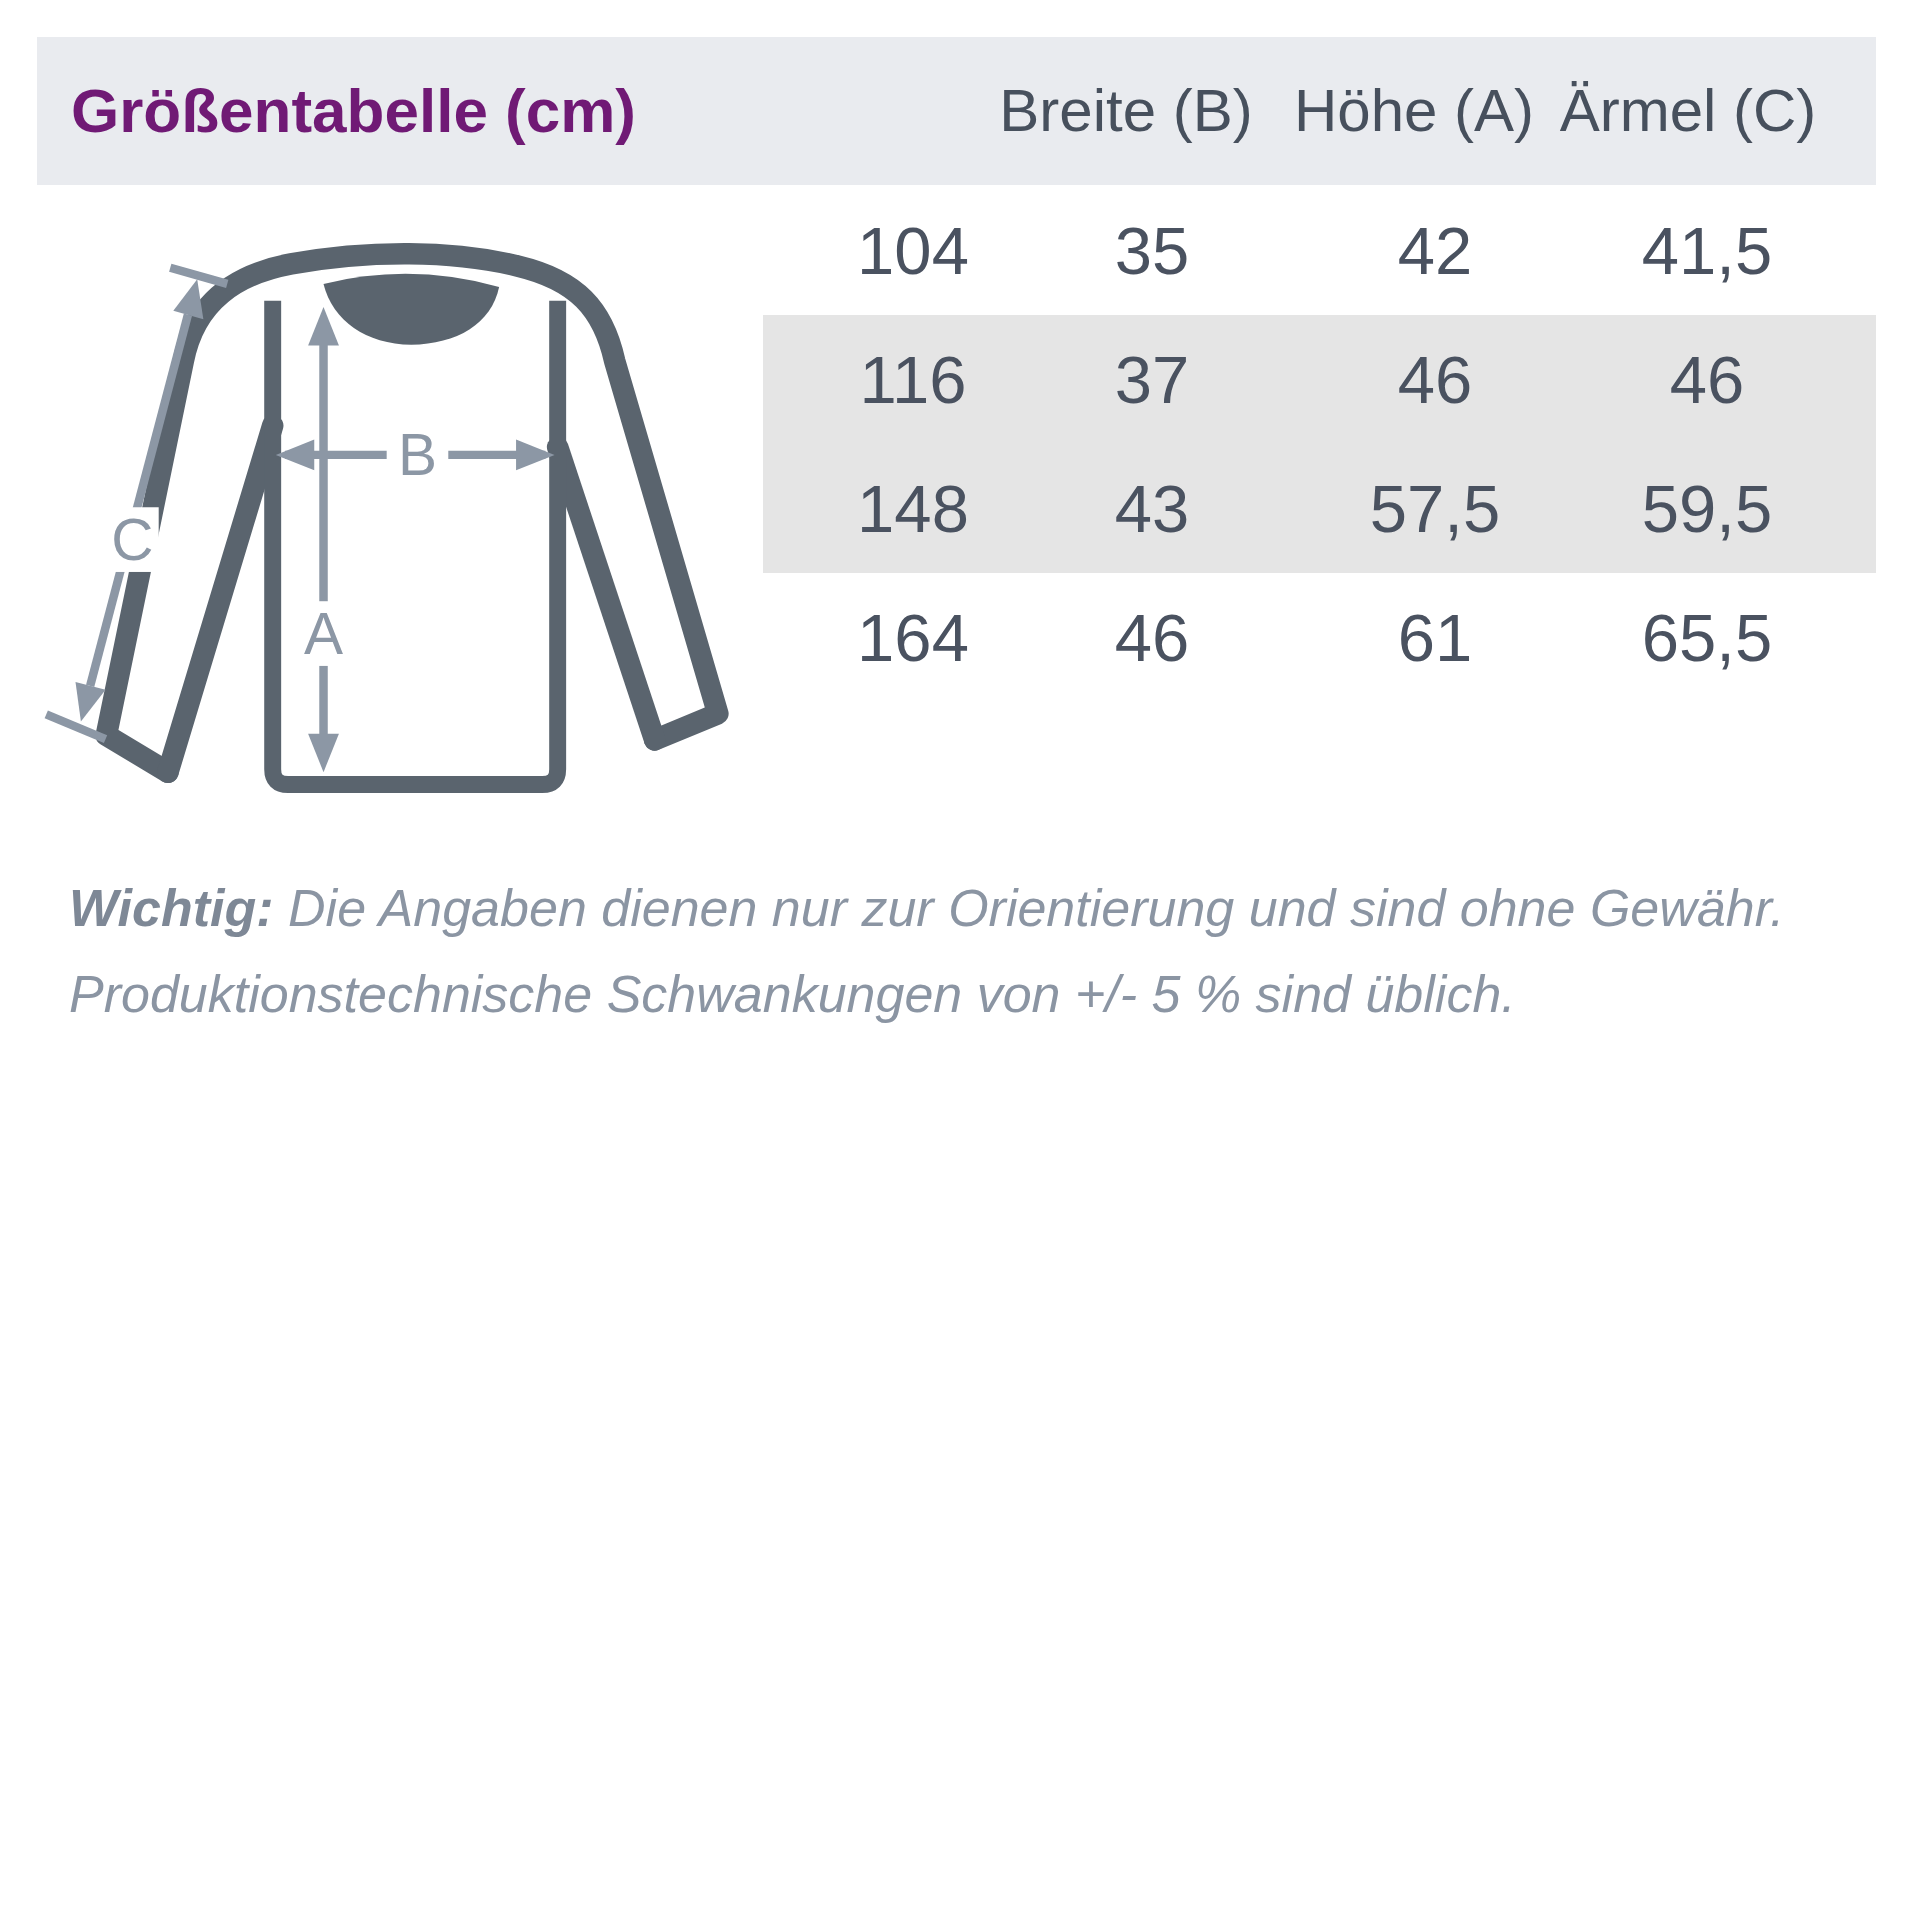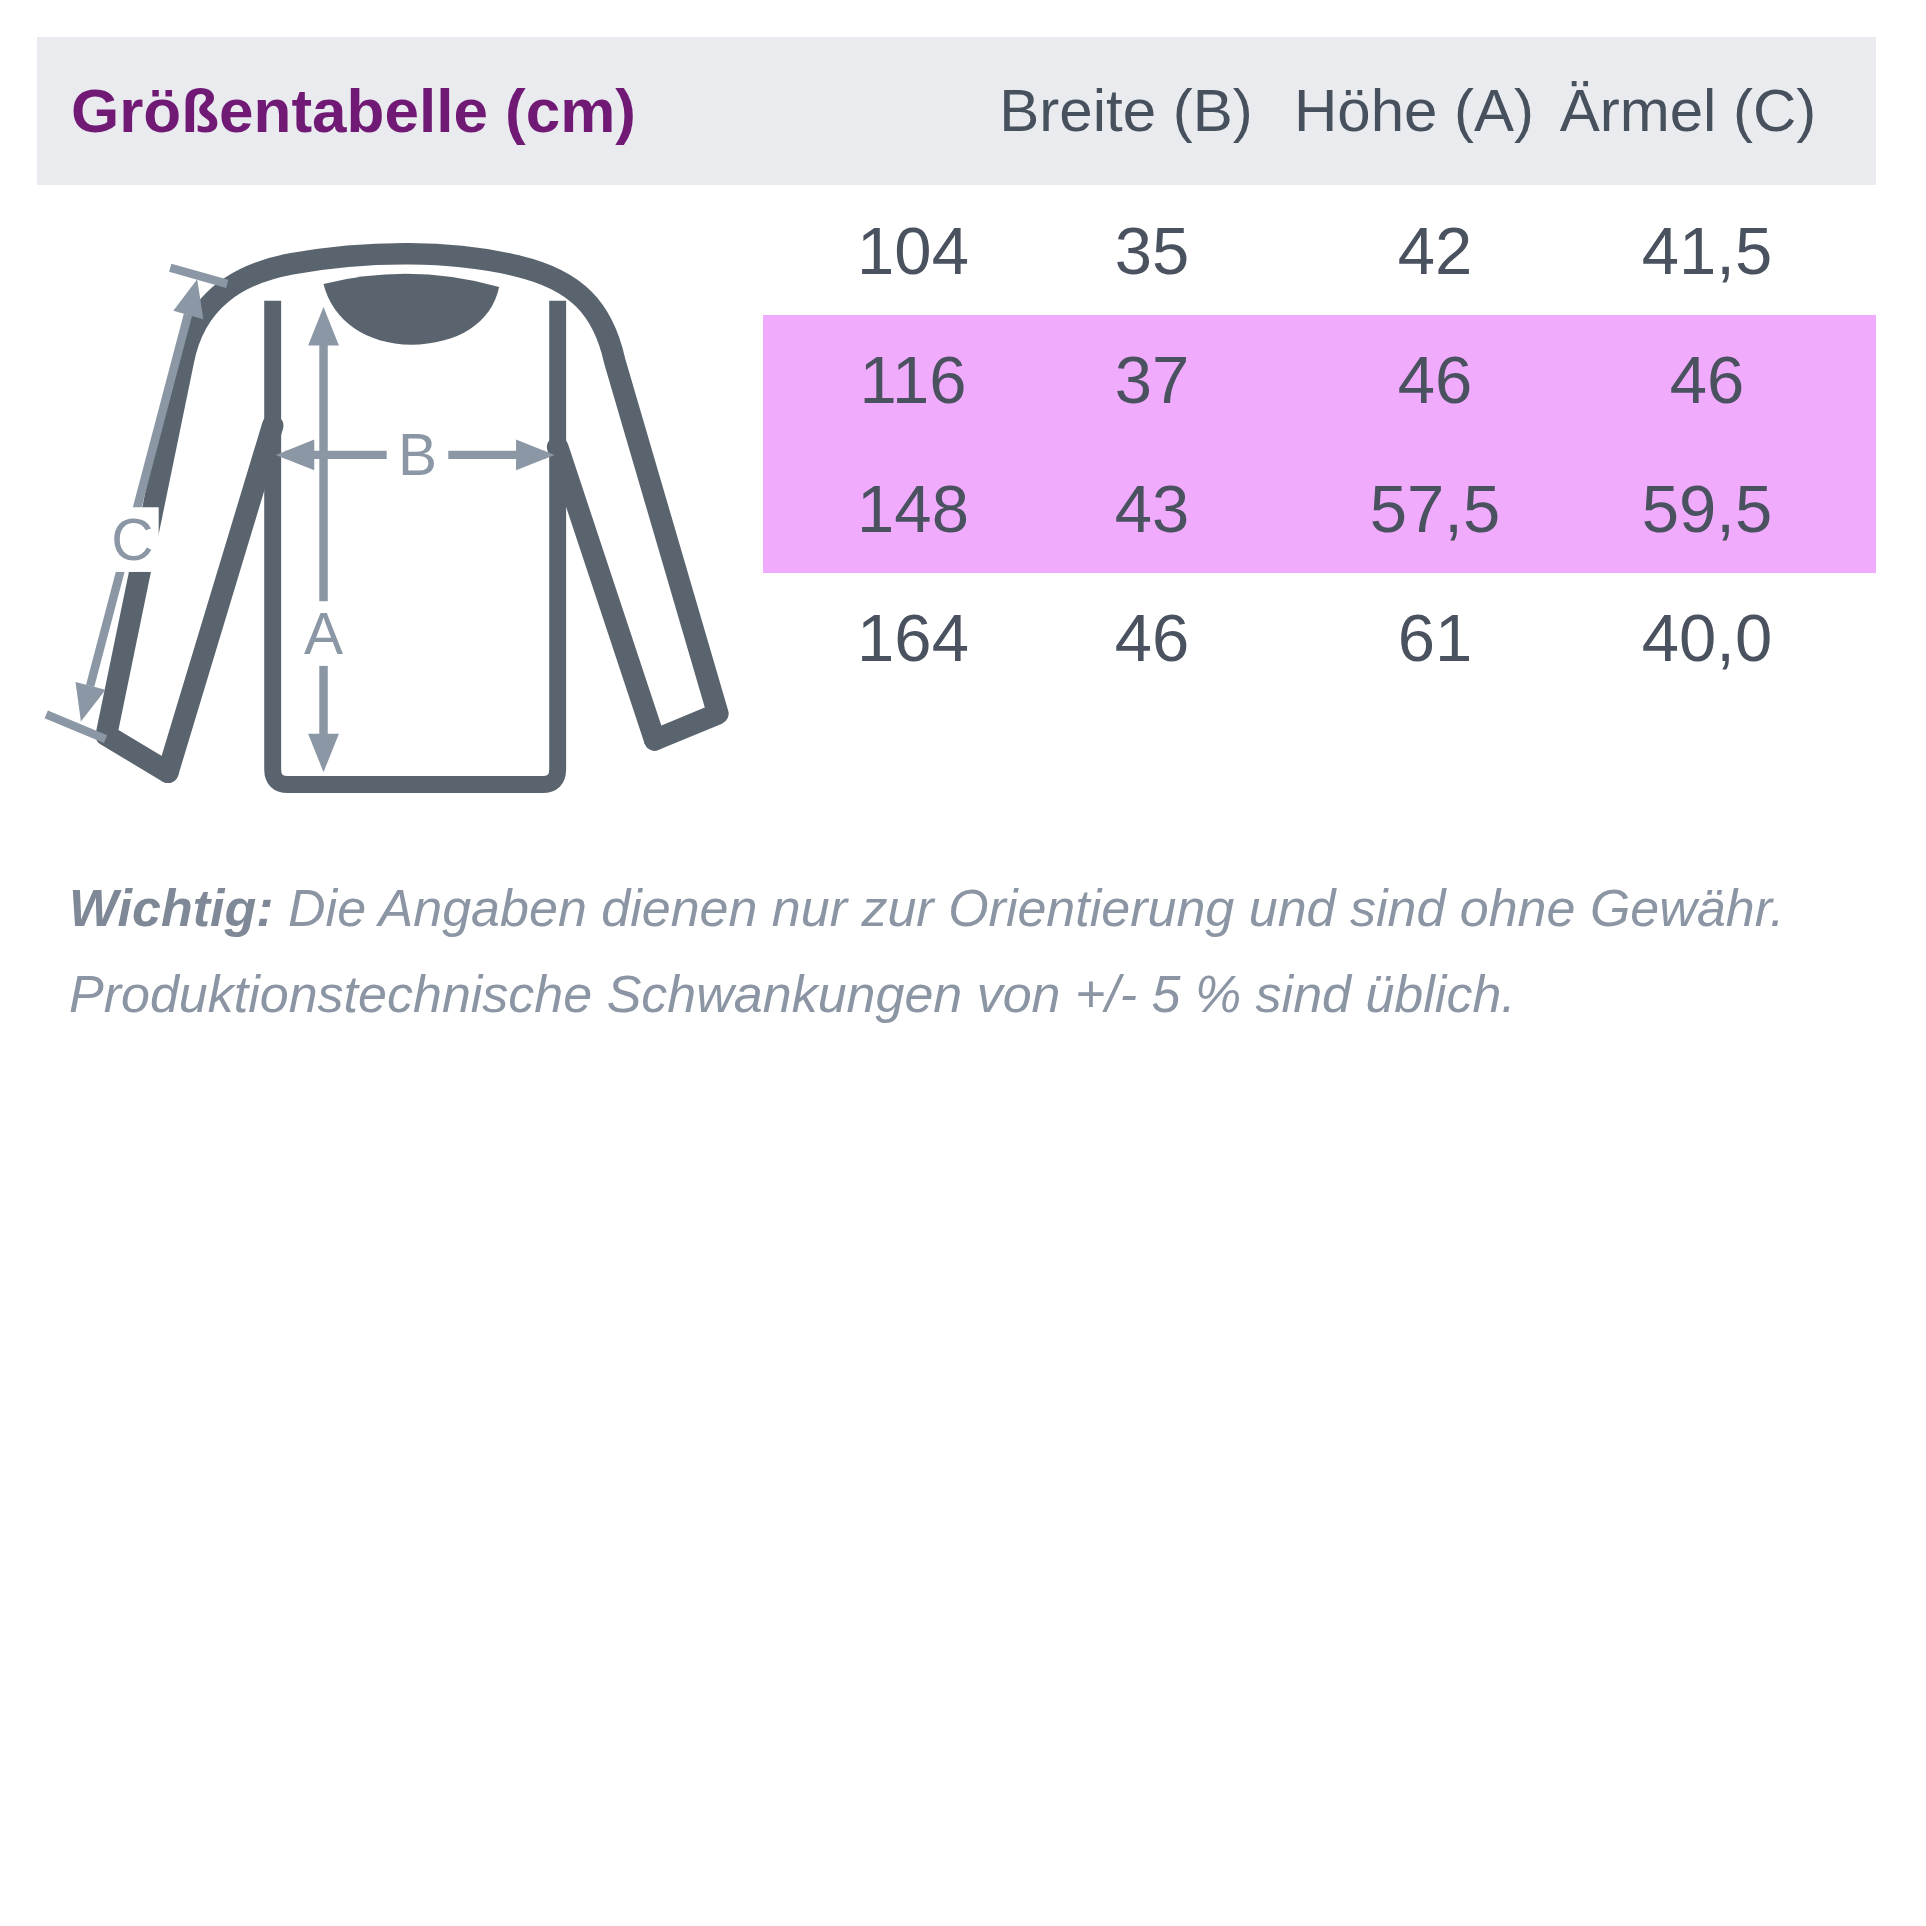--- a/index.html
+++ b/index.html
@@ -24,21 +24,21 @@
     position:absolute; top:0; height:148px; line-height:148px;
     transform:translateX(-50%);
     font-size:60px; font-weight:normal; color:#47505d; white-space:nowrap;
   }
   .col-head.c1 { left:1089px; }
   .col-head.c2 { left:1377px; }
   .col-head.c3 { left:1651px; }
   
   .rows-region { position:absolute; left:763px; top:186px; width:1113px; }
   .t-row { position:relative; width:100%; height:129px; background:#ffffff; }
-  .t-row.striped { background:#f0abfc; }
+  .t-row.striped { background:#e5e5e5; }
   .t-cell {
     position:absolute; top:0; height:129px; line-height:129px;
     transform:translateX(-50%);
     font-size:67px; color:#4a5260; white-space:nowrap;
   }
   .t-cell.size   { left:150px; }
   .t-cell.breite { left:389px; }
   .t-cell.hoehe  { left:672px; }
   .t-cell.aermel { left:944px; }
   
@@ -78,21 +78,21 @@
       <div class="t-row striped">
         <span class="t-cell size">148</span>
         <span class="t-cell breite">43</span>
         <span class="t-cell hoehe">57,5</span>
         <span class="t-cell aermel">59,5</span>
       </div>
       <div class="t-row">
         <span class="t-cell size">164</span>
         <span class="t-cell breite">46</span>
         <span class="t-cell hoehe">61</span>
-        <span class="t-cell aermel">40,0</span>
+        <span class="t-cell aermel">65,5</span>
       </div>
     </div>
 
   <svg class="diagram" viewBox="0 0 940 840" xmlns="http://www.w3.org/2000/svg">
 
     <g stroke="#5a646e" stroke-width="28" fill="none" stroke-linejoin="round" stroke-linecap="round">
 
       <path d="M 170 752 L 90 704 L 190 218
                C 205 140 260 105 330 92
                C 430 74 540 74 625 95

